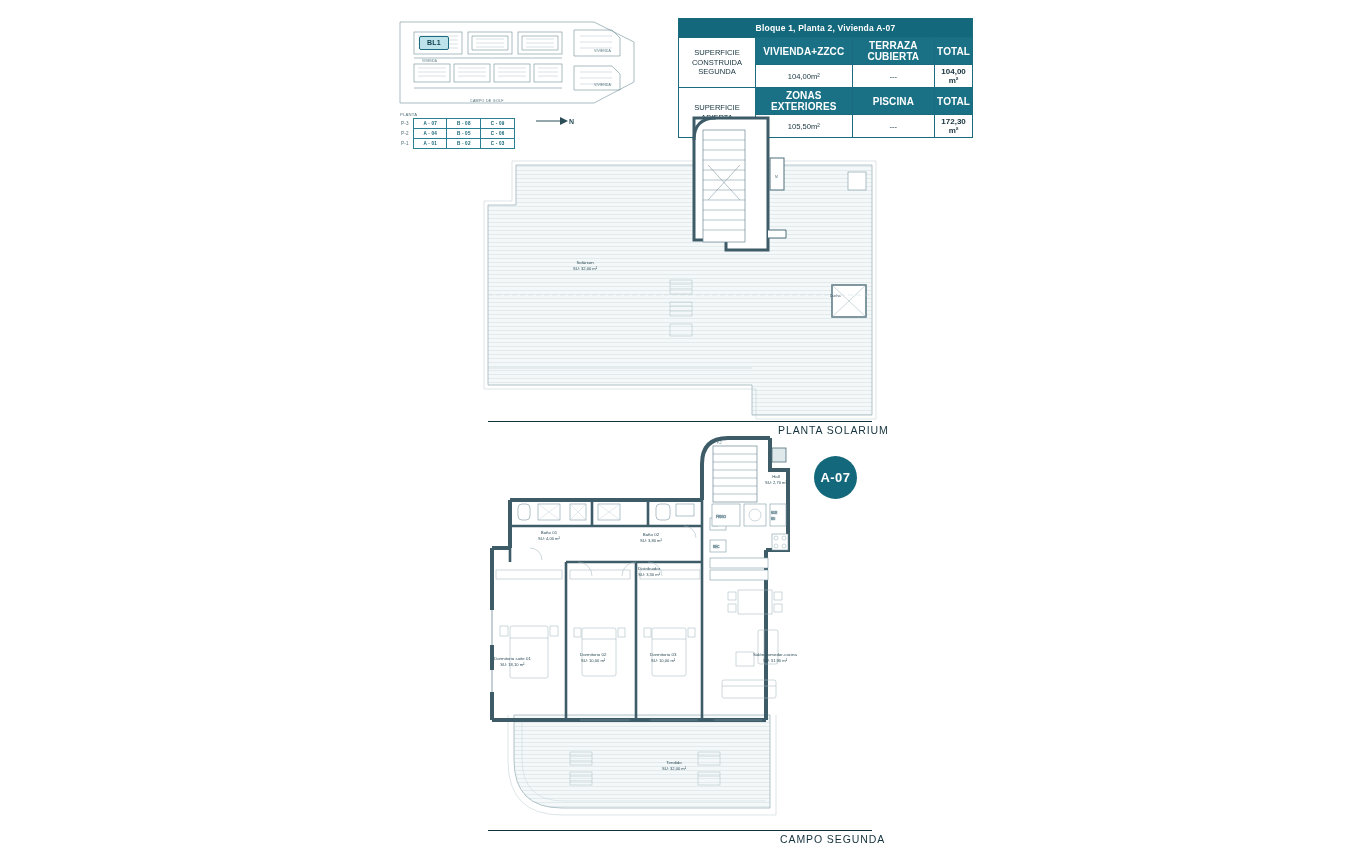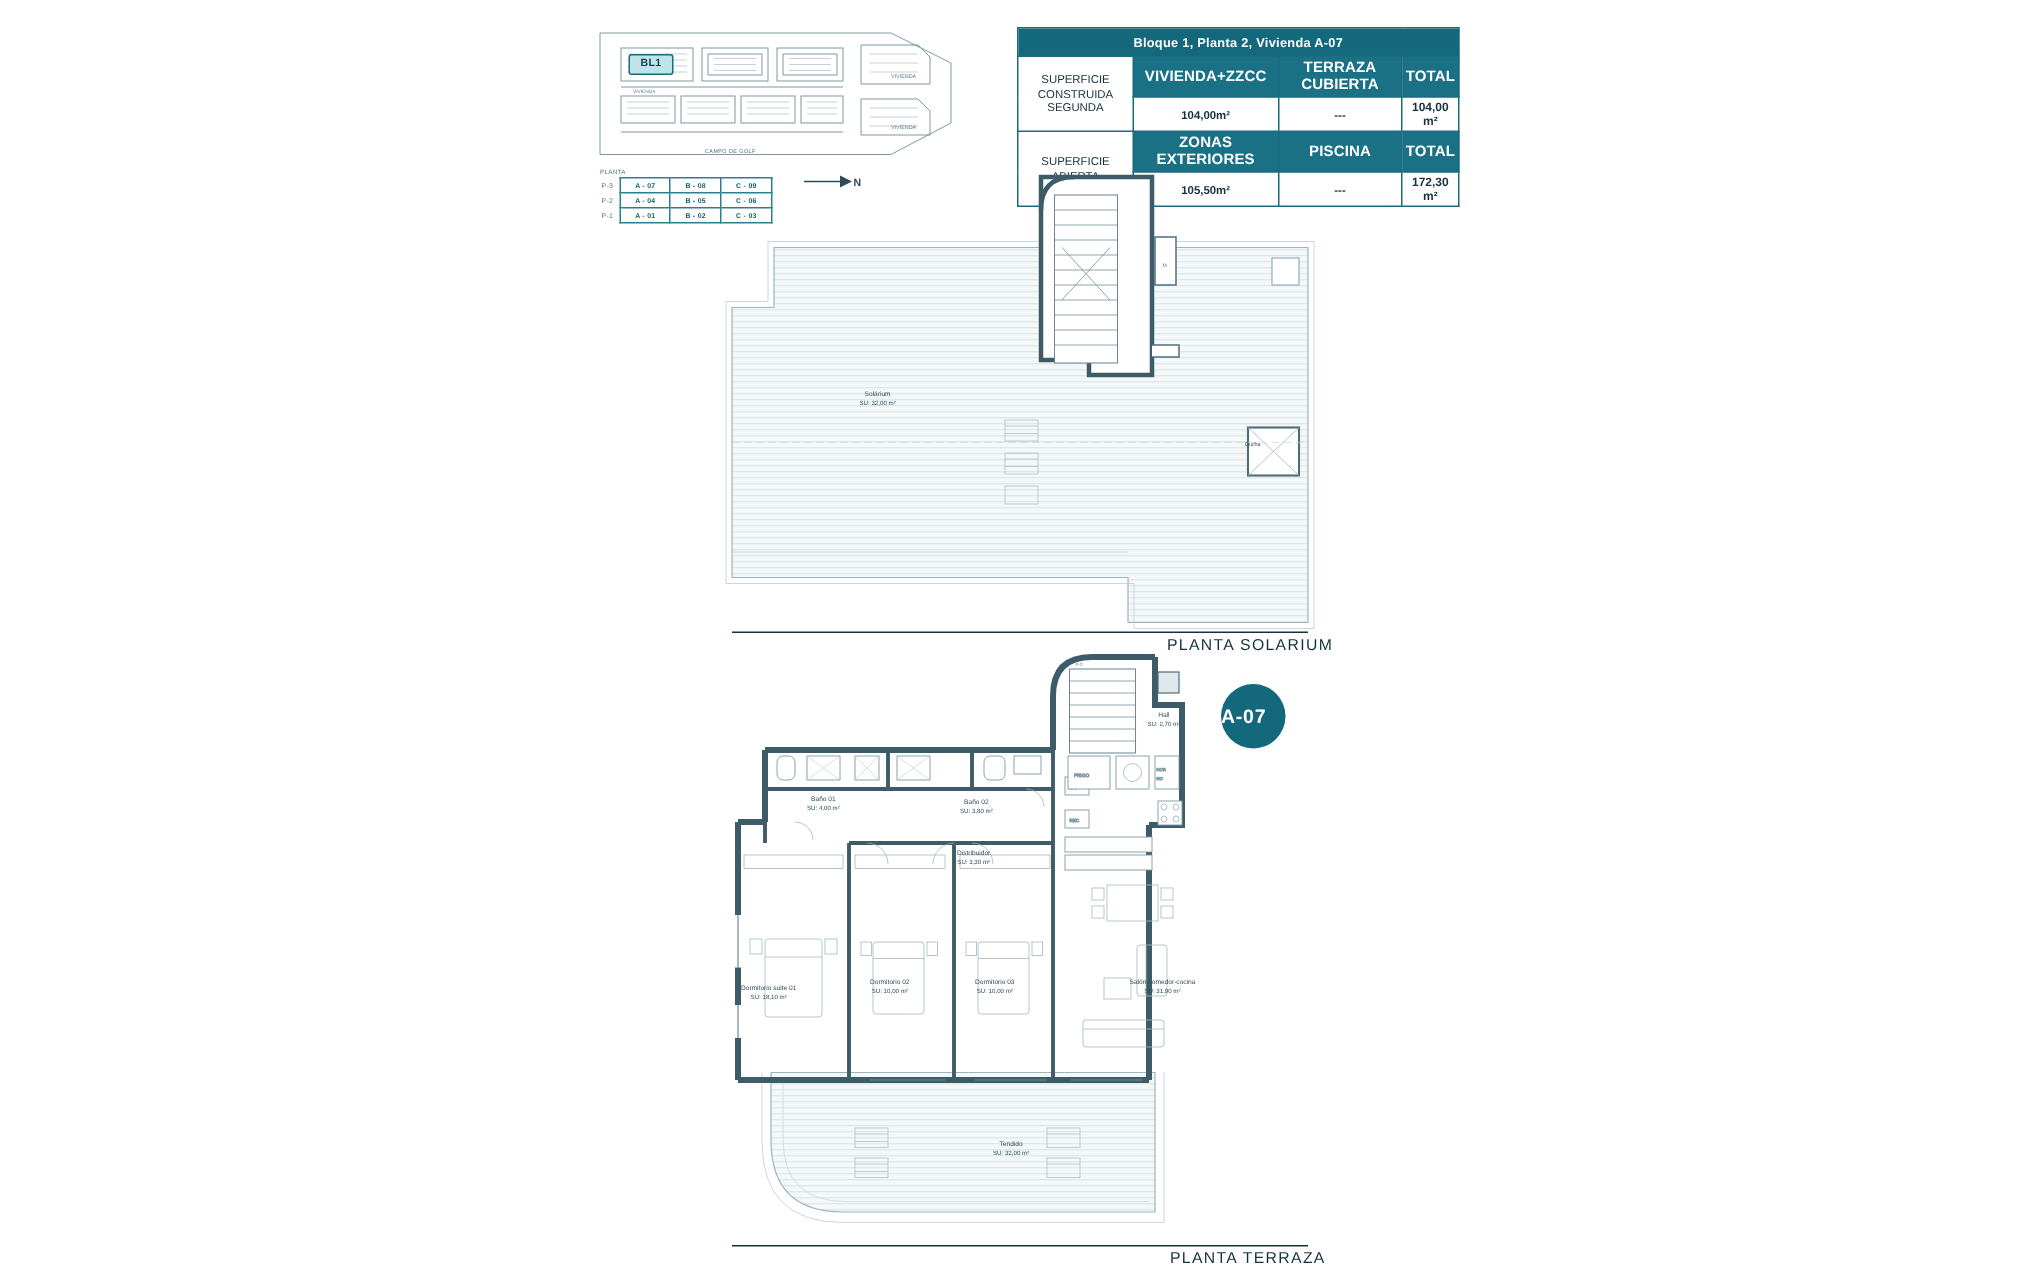--- a/index.html
+++ b/index.html
@@ -48,21 +48,21 @@
     letter-spacing: .1px;
   }
   .tbl-rowlabel {
     font-size: 7.6px;
     line-height: 1.25;
     font-weight: normal;
     width: 72px;
     padding: 3px 2px !important;
     color: #15323d;
   }
-  .tbl-val { font-size: 7.6px; height: 17px; color:#15323d;font-weight:bold;}
+  .tbl-val { font-size: 7.6px; height: 17px; color:#15323d;}
   .tbl-total { font-weight: bold; font-size: 8px; }
 
   
   #keyplan {
     left: 398px;
     top: 20px;
     width: 248px;
     height: 85px;
   }
   #keyplan svg { display:block; }
@@ -155,20 +155,21 @@
     left: 814px;
     top: 456px;
     width: 43px;
     height: 43px;
     border-radius: 50%;
     background: #14687c;
     color: #ffffff;
     font-size: 13px;
     font-weight: bold;
     line-height: 43px;
+    text-align: center;
     letter-spacing: .5px;
   }
 
   
   #solarium-plan { left: 470px; top: 110px; }
   #segunda-plan  { left: 470px; top: 430px; }
 
   .rlabel {
     position: absolute;
     font-size: 4.4px;
@@ -564,13 +565,13 @@
     <span>Salón-comedor-cocina</span><br><span class="a">SU: 31,90 m²</span>
   </div>
   <div class="rlabel" style="left:192px; top:330px;">
     <span>Tendido</span><br><span class="a">SU: 32,00 m²</span>
   </div>
 </div>
 
 <div id="a07-badge" class="abs">A-07</div>
 
 <div id="rule-segunda" class="caption-rule"></div>
-<div id="cap-segunda" class="abs plan-caption">PLANTA TERRAZA</div>
+<div id="cap-segunda" class="abs plan-caption">CAMPO SEGUNDA</div>
 
 </body></html>

